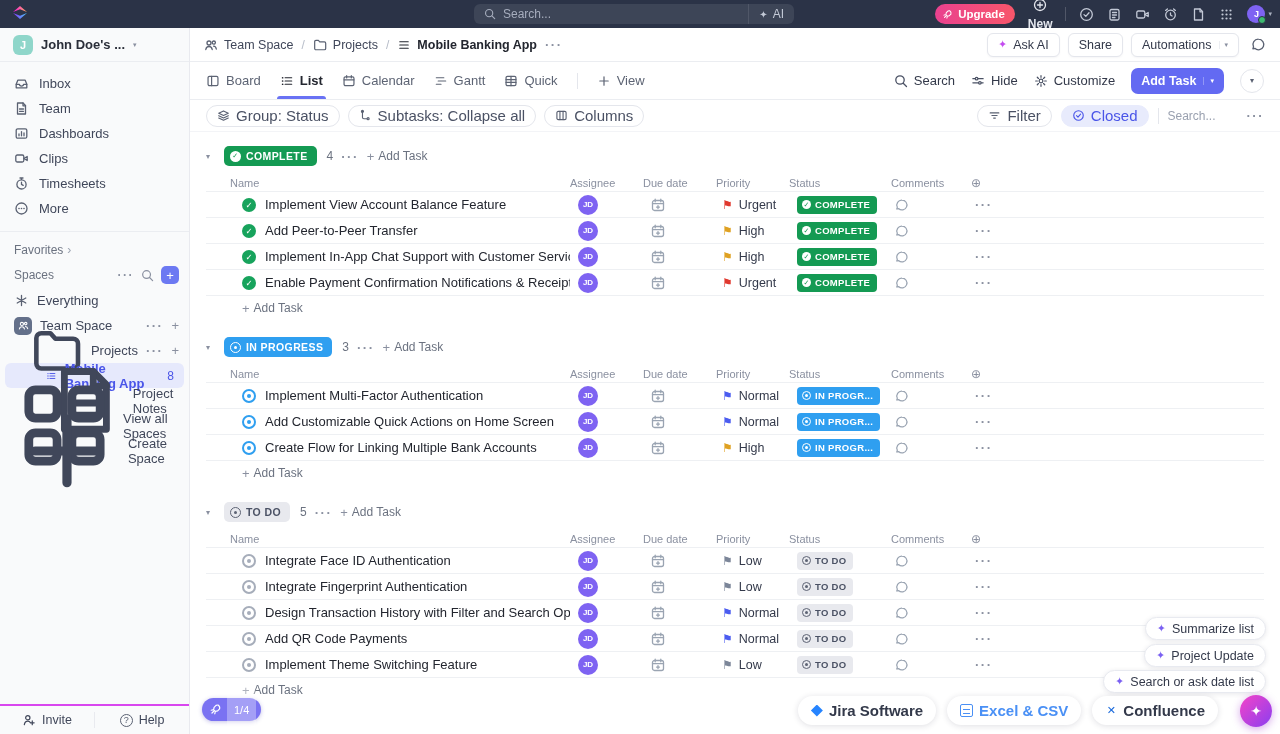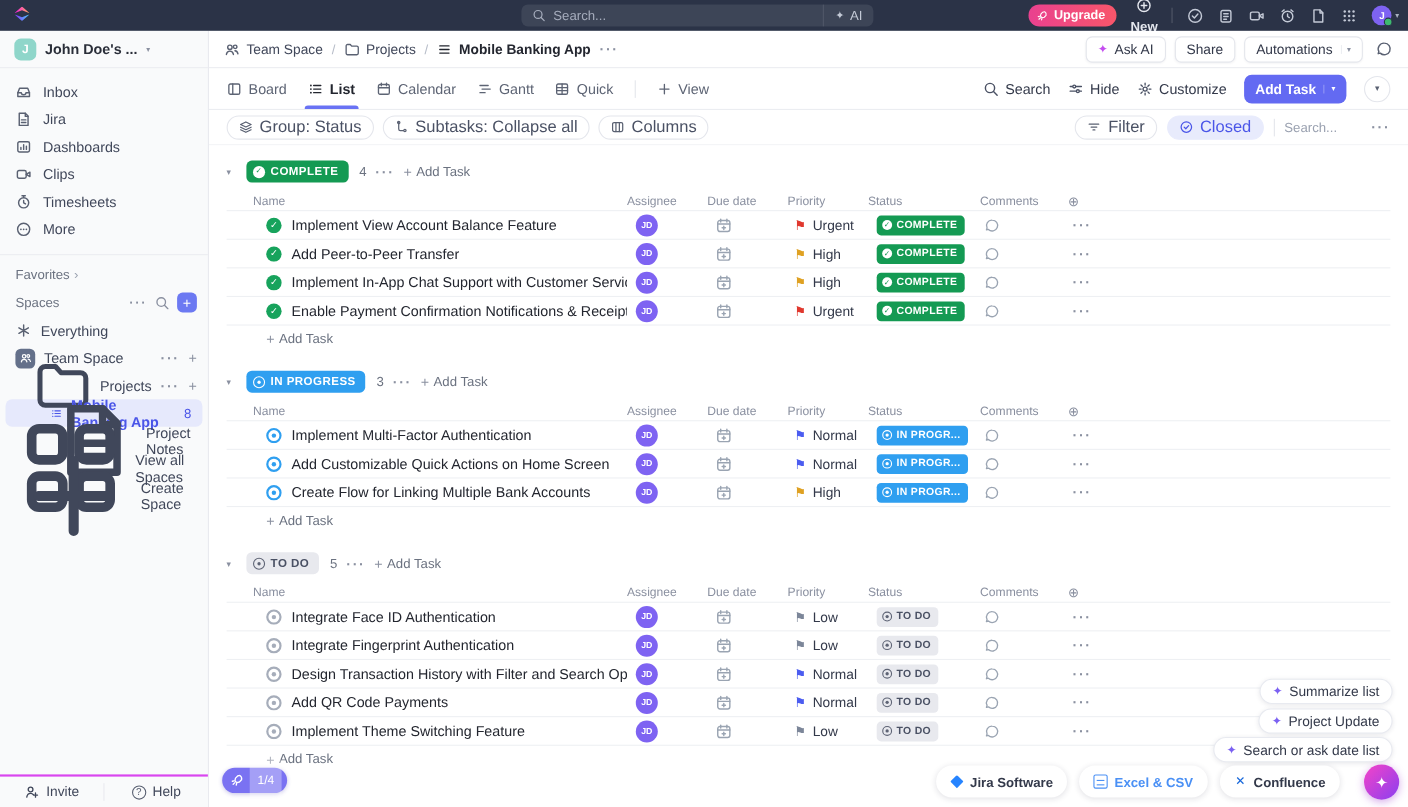--- a/index.html
+++ b/index.html
@@ -160,21 +160,21 @@
   .g-inprogress .rdot::after, .g-todo .rdot::after { content:""; position:absolute; top:50%; left:50%; width:4px; height:4px; margin:-2px 0 0 -2px; border-radius:50%; background:currentColor; }
   .g-todo .rdot { border:2px solid #a6adba; color:#a6adba; }
 
   
   .float-pill { position:absolute; right:14px; height:23px; background:#fff; border:1px solid #e8eaf0; border-radius:12px;
     display:flex; align-items:center; gap:6px; padding:0 11px; font-size:12.5px; color:#33394a;
     box-shadow:0 1px 5px rgba(25,25,60,.10); z-index:30; cursor:pointer; }
   .float-pill .spark { color:#7b61f2; font-size:11px; }
   .integrations { position:absolute; top:696px; right:62px; display:flex; gap:11px; z-index:30; }
   .int-pill { height:29px; background:#fff; border-radius:15px; display:flex; align-items:center; gap:6px; padding:0 13px;
-    font-size:12px; color:#33394a; font-weight:600; box-shadow:0 1px 6px rgba(25,25,60,.14); cursor:pointer; }
+    font-size:15px; color:#33394a; font-weight:600; box-shadow:0 1px 6px rgba(25,25,60,.14); cursor:pointer; }
   .jira-ic { width:12px; height:12px; background:#2684ff; clip-path:polygon(50% 0,100% 50%,50% 100%,0 50%); }
   .excel-ic { width:13px; height:13px; border:1.4px solid #4a90f5; border-radius:2px; position:relative; }
   .excel-ic::after { content:""; position:absolute; left:2px; right:2px; top:4px; border-top:1.2px solid #4a90f5; height:3px; border-bottom:1.2px solid #4a90f5; }
   .int-pill.excel { color:#4a90f5; }
   .conf-ic { width:12px; height:12px; color:#1868db; font-weight:900; font-size:11px; display:flex; align-items:center; justify-content:center; }
   .conf-ic::before { content:"\2715"; }
   .ai-fab { position:absolute; top:695px; right:8px; width:32px; height:32px; border-radius:50%;
     background:linear-gradient(135deg,#f543c8,#8a3ff0); color:#fff; display:flex; align-items:center; justify-content:center;
     font-size:14px; box-shadow:0 2px 8px rgba(150,40,200,.4); z-index:31; cursor:pointer; }
   .usage-pill { position:absolute; top:698px; left:202px; height:23px; background:#7a72f2; border-radius:12px;
@@ -276,21 +276,21 @@
           <path d="M2.2 8.3l1.6-4.1h7.4l1.6 4.1v3.5H2.2z"></path>
           <path d="M2.2 8.3h3.2c0 1 .9 1.8 2.1 1.8s2.1-.8 2.1-1.8h3.2"></path>
         </svg>
       <span>Inbox</span>
     </div>
     <div class="nav-item">
       <svg class="ic nic" viewBox="0 0 15 15">
           <path d="M3.5 2h5.5l2.5 2.5v8.5h-8z"></path>
           <path d="M9 2v2.8h2.5M5.5 8h4M5.5 10.3h4"></path>
         </svg>
-      <span>Jira</span>
+      <span>Team</span>
     </div>
     <div class="nav-item">
       <svg class="ic nic" viewBox="0 0 15 15">
           <rect x="2.2" y="2.8" width="10.6" height="9.4" rx="1.5"></rect>
           <path d="M5 9.8V8M7.5 9.8V5.6M10 9.8V7"></path>
         </svg>
       <span>Dashboards</span>
     </div>
     <div class="nav-item">
       <svg class="ic nic" viewBox="0 0 15 15">

